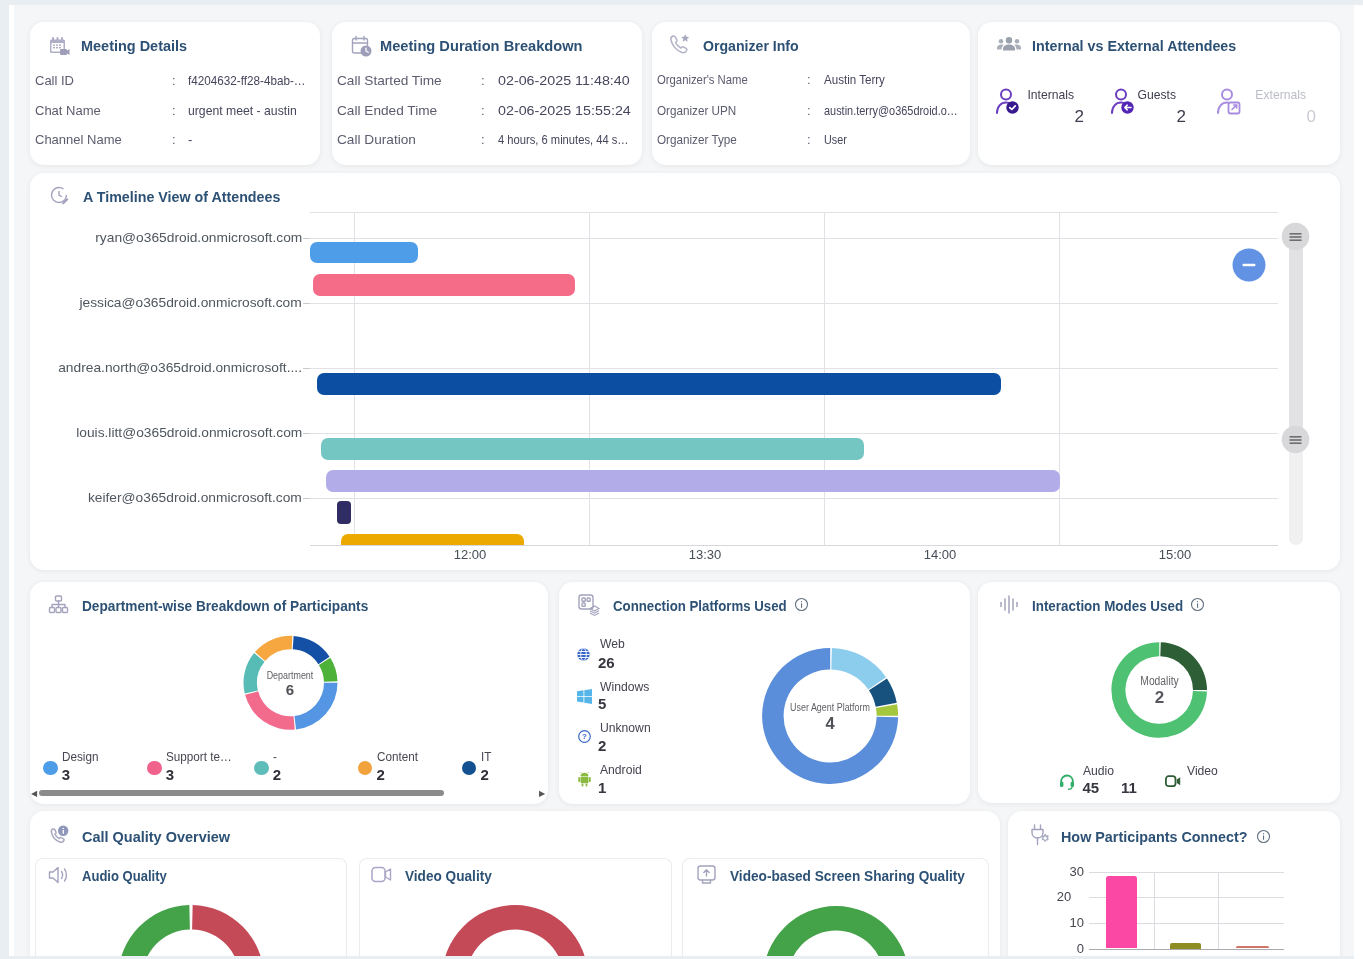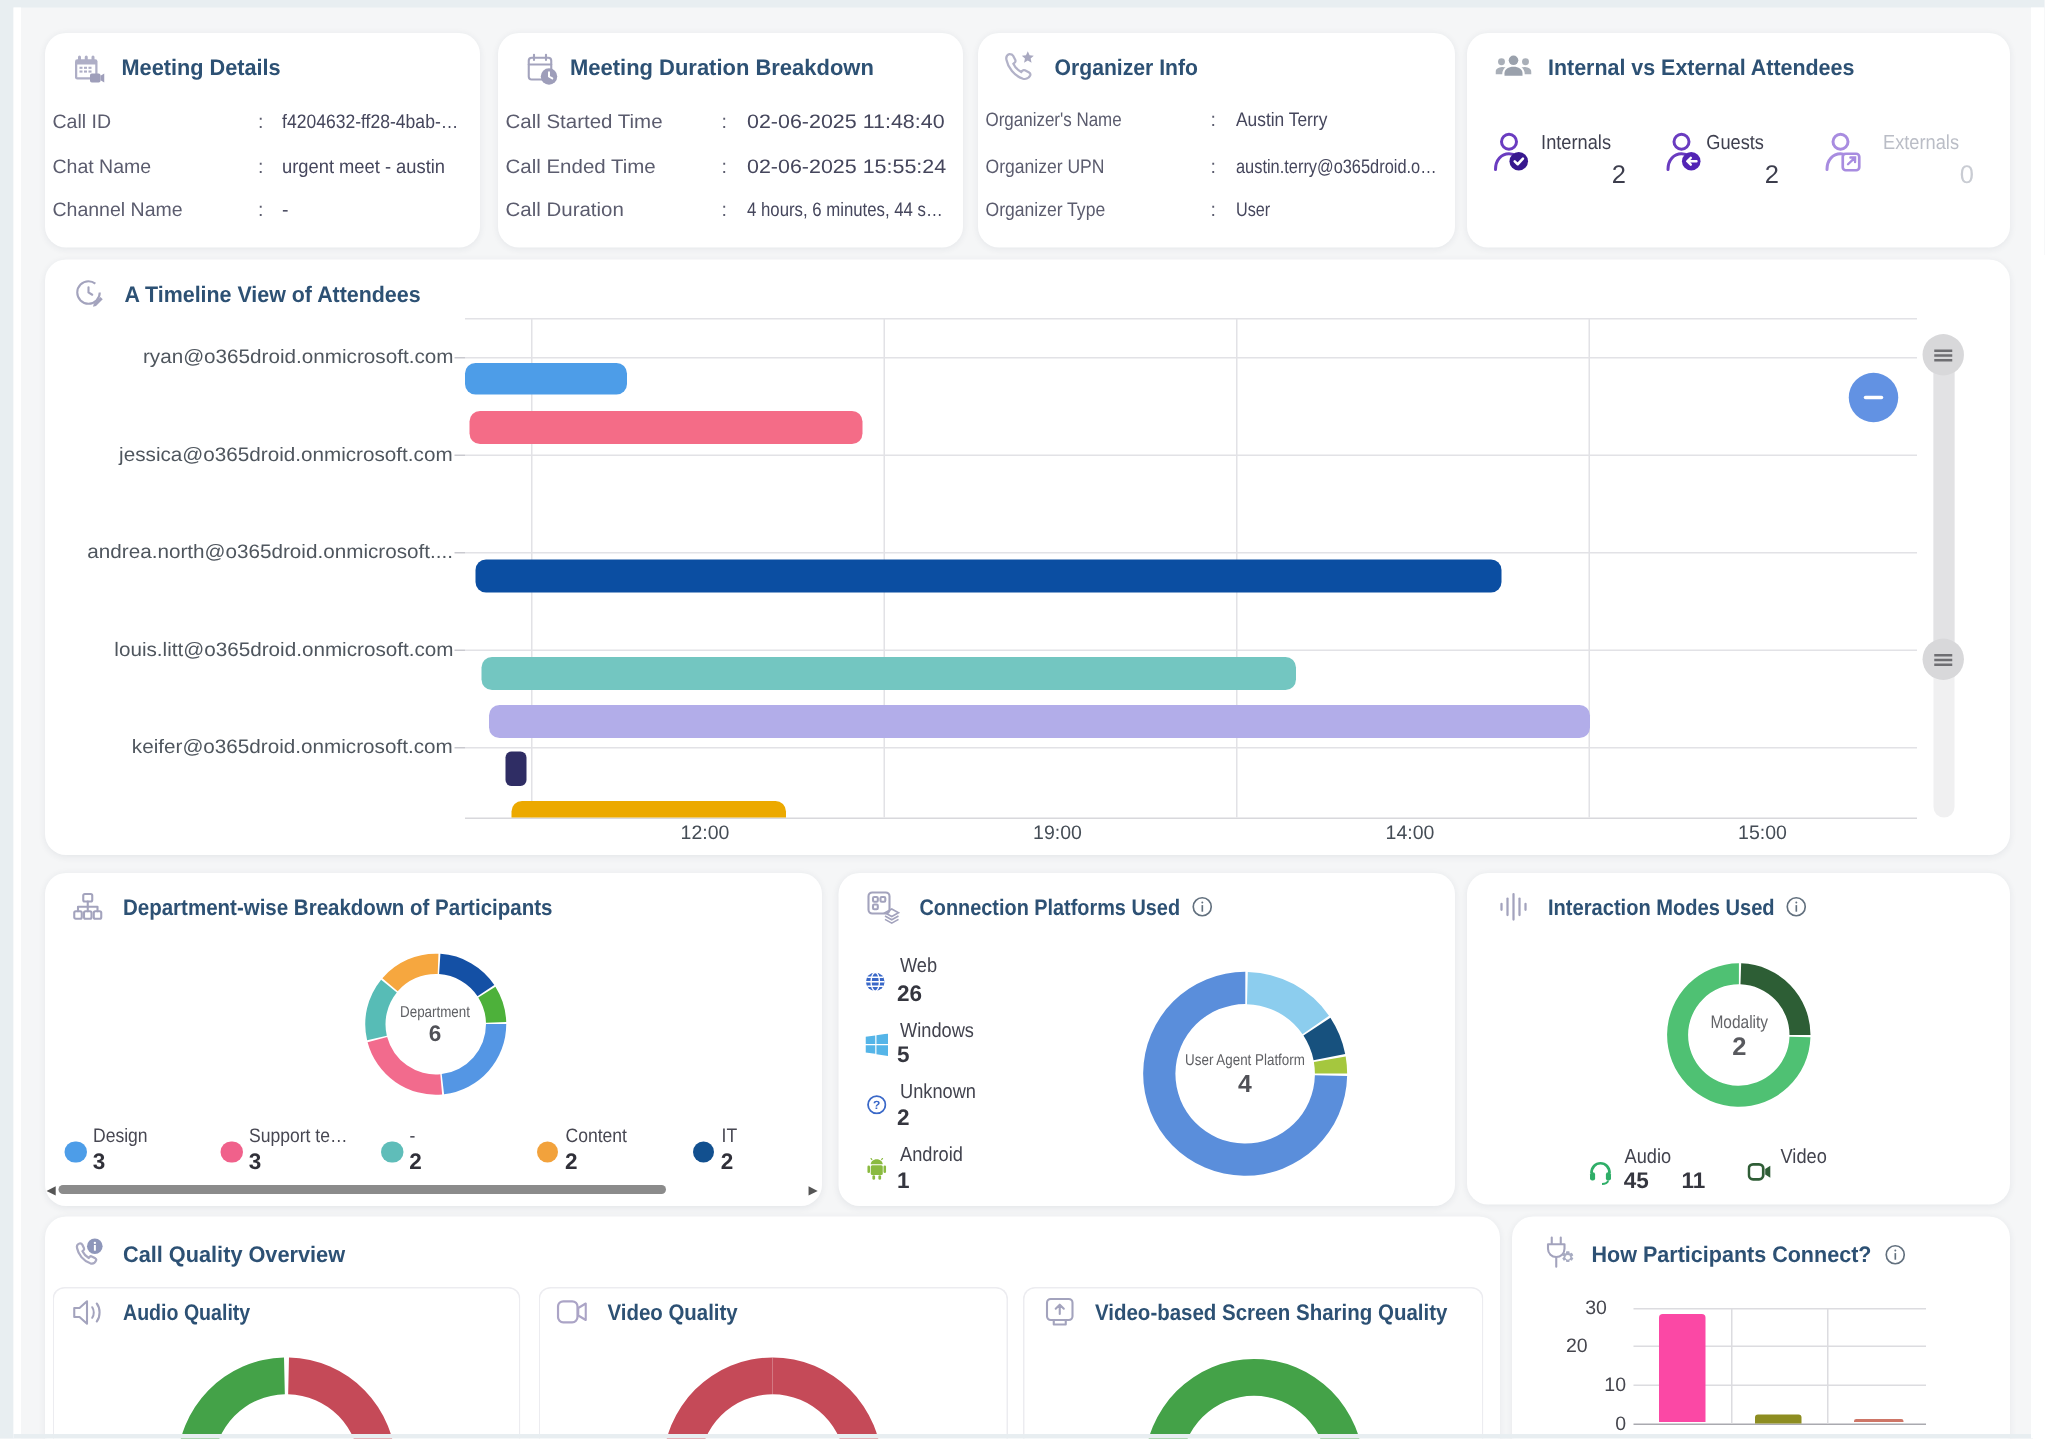--- a/index.html
+++ b/index.html
@@ -150,21 +150,21 @@
 <div class="gl" style="left:303px;top:238px;width:7px;height:1px;background:#c9c9cf"></div>
 <div class="em" style="right:1061px;top:294.5px">jessica@o365droid.onmicrosoft.com</div>
 <div class="gl" style="left:303px;top:302.5px;width:7px;height:1px;background:#c9c9cf"></div>
 <div class="em" style="right:1061px;top:359.5px">andrea.north@o365droid.onmicrosoft....</div>
 <div class="gl" style="left:303px;top:367.5px;width:7px;height:1px;background:#c9c9cf"></div>
 <div class="em" style="right:1061px;top:424.5px">louis.litt@o365droid.onmicrosoft.com</div>
 <div class="gl" style="left:303px;top:432.5px;width:7px;height:1px;background:#c9c9cf"></div>
 <div class="em" style="right:1061px;top:489.5px">keifer@o365droid.onmicrosoft.com</div>
 <div class="gl" style="left:303px;top:497.5px;width:7px;height:1px;background:#c9c9cf"></div>
 <div class="xl" style="left:445px;top:546.5px;width:50px">12:00</div>
-<div class="xl" style="left:680px;top:546.5px;width:50px">19:00</div>
+<div class="xl" style="left:680px;top:546.5px;width:50px">13:30</div>
 <div class="xl" style="left:915px;top:546.5px;width:50px">14:00</div>
 <div class="xl" style="left:1150px;top:546.5px;width:50px">15:00</div>
 <div class="bar" style="left:310px;top:242px;width:108px;height:21px;background:#4D9DE8;border-radius:7px"></div>
 <div class="bar" style="left:312.5px;top:274px;width:262.0px;height:22px;background:#F46C87;border-radius:7px"></div>
 <div class="bar" style="left:317px;top:373px;width:684px;height:22px;background:#0B4EA2;border-radius:7px"></div>
 <div class="bar" style="left:321px;top:438px;width:543px;height:22px;background:#73C6C1;border-radius:7px"></div>
 <div class="bar" style="left:326px;top:470px;width:734px;height:22px;background:#B2ADE9;border-radius:7px"></div>
 <div class="bar" style="left:336.5px;top:501px;width:14.5px;height:22.5px;background:#2F2D64;border-radius:4px"></div>
 <div class="bar" style="left:340.5px;top:534px;width:183.5px;height:10.5px;background:#ECA900;border-radius:7px 7px 0 0"></div>
 <div class="abs" style="left:1289px;top:223px;width:13.5px;height:322px;background:#f0f0f1;border-radius:7px"></div>
@@ -381,23 +381,23 @@
       <circle cx="17.2" cy="15.2" r="1.6" fill="#fff"></circle>
     </g>
   </svg>
 <div class="ct" style="transform:scaleX(0.957);left:1061px;top:828px">How Participants Connect?</div>
 <svg class="abs" style="left:1256px;top:829px" width="15" height="15" viewBox="0 0 15 15">
 <circle cx="7.5" cy="7.5" r="6" fill="none" stroke="#62707e" stroke-width="1.1"></circle>
 <rect x="6.9" y="4" width="1.3" height="1.3" rx=".65" fill="#62707e"></rect>
     <rect x="7" y="6.4" width="1.1" height="4.4" fill="#62707e"></rect>
   </svg>
 <div class="gl" style="left:1089px;top:871.5px;width:194.5px;height:1px;background:#dcdce0"></div>
-<div class="abs" style="left:1044px;top:863.5px;width:40px;text-align:center;font-size:13px;color:#45464e">30</div>
+<div class="abs" style="left:1044px;top:863.5px;width:40px;text-align:right;font-size:13px;color:#45464e">30</div>
 <div class="gl" style="left:1089px;top:897px;width:194.5px;height:1px;background:#dcdce0"></div>
-<div class="abs" style="left:1044px;top:889px;width:40px;text-align:left;font-size:13px;color:#45464e">20</div>
+<div class="abs" style="left:1044px;top:889px;width:40px;text-align:center;font-size:13px;color:#45464e">20</div>
 <div class="gl" style="left:1089px;top:922.5px;width:194.5px;height:1px;background:#dcdce0"></div>
 <div class="abs" style="left:1044px;top:914.5px;width:40px;text-align:right;font-size:13px;color:#45464e">10</div>
 <div class="gl" style="left:1089px;top:948.5px;width:194.5px;height:1px;background:#aaaab0"></div>
 <div class="abs" style="left:1044px;top:940.5px;width:40px;text-align:right;font-size:13px;color:#45464e">0</div>
 <div class="gl" style="left:1153.9px;top:871.5px;width:1px;height:77px;background:#dcdce0"></div>
 <div class="gl" style="left:1218.4px;top:871.5px;width:1px;height:77px;background:#dcdce0"></div>
 <div class="abs" style="left:1106px;top:876.3px;width:30.5px;height:72.2px;background:#FB48A5;border-radius:2.5px 2.5px 0 0"></div>
 <div class="abs" style="left:1170.4px;top:943px;width:30.5px;height:5.5px;background:#8D8D21;border-radius:2px 2px 0 0"></div>
 <div class="abs" style="left:1236px;top:945.8px;width:32.7px;height:2.7px;background:#CE7667;border-radius:1.5px 1.5px 0 0"></div>
 <div class="abs" style="left:9px;top:956px;width:1345px;height:3px;background:#e8eef1;z-index:40"></div>

